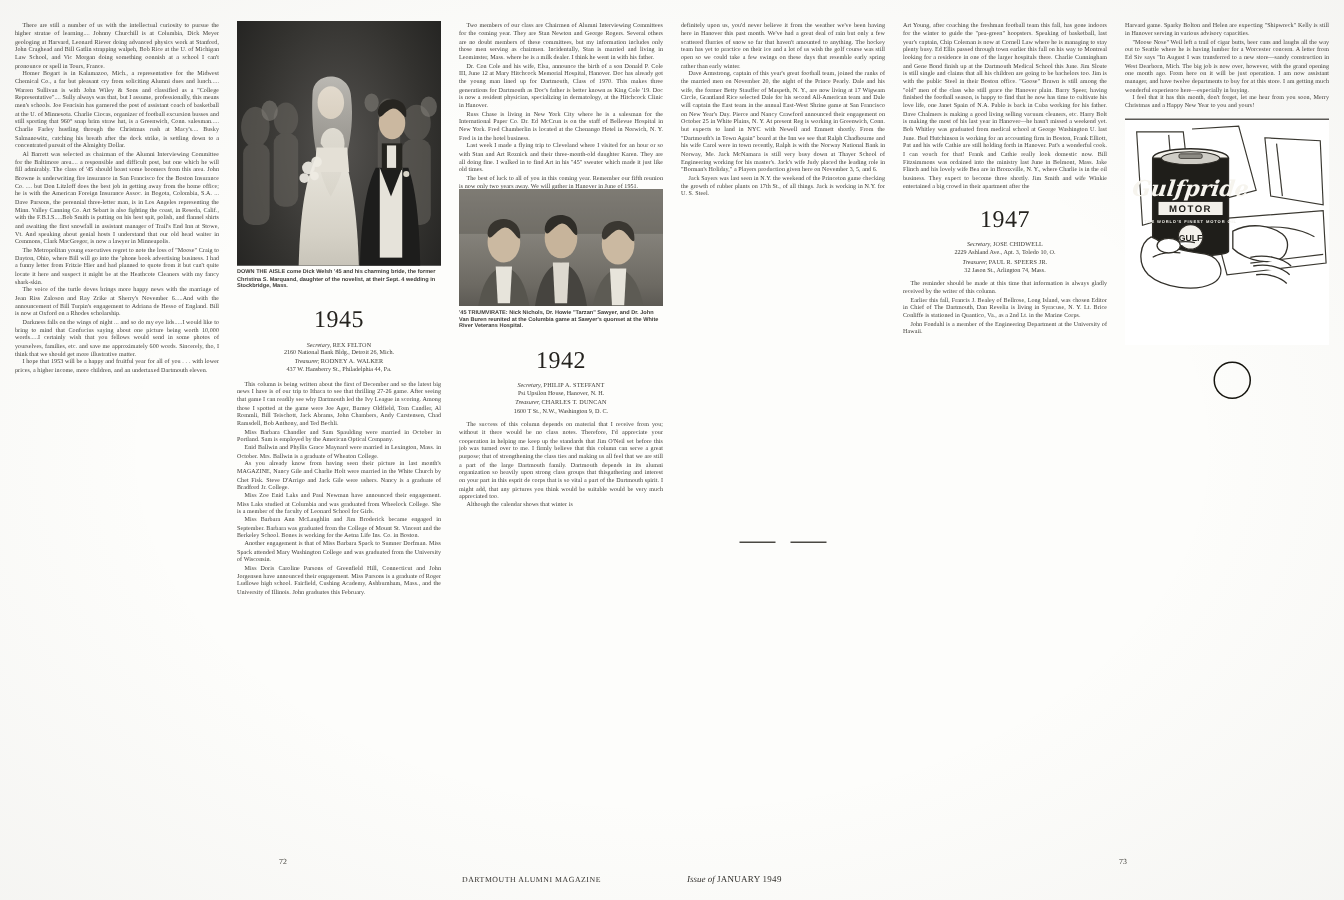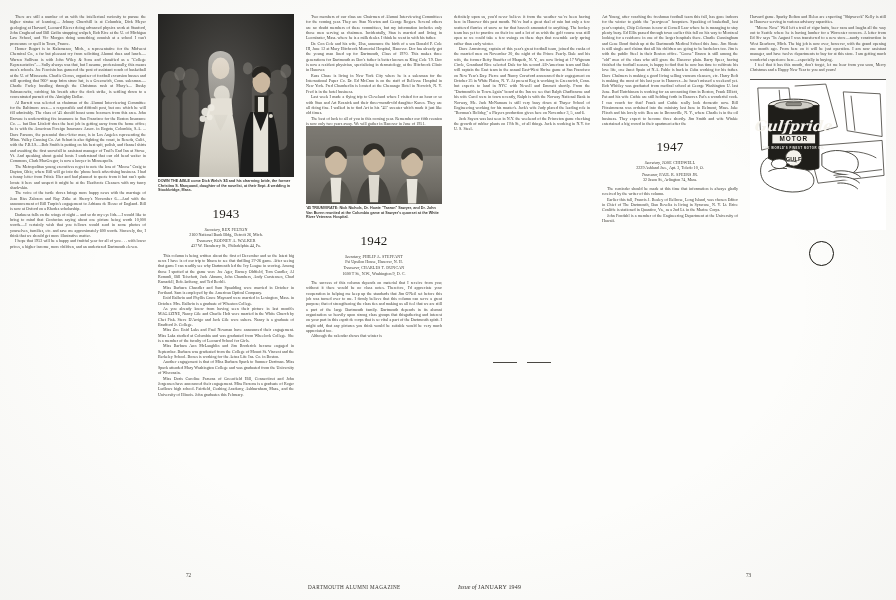--- a/index.html
+++ b/index.html
@@ -41,21 +41,21 @@
     text-align:justify;
     text-indent:5px;
     hyphens:auto;
     color:#3a3832;
     letter-spacing:.01em;
   }
   p.body.noind{text-indent:0;}
   
   .yearhead{
     text-align:center;
-    font-size:13px;
+    font-size:16px;
     line-height:20px;
     margin:11px 0 3px 0;
     font-family:"Liberation Serif","DejaVu Serif",serif;
     color:#24221e;
     letter-spacing:.02em;
   }
   .officer{
     text-align:center;
     font-size:4.1px;
     line-height:5.2px;
@@ -245,21 +245,21 @@
           <rect x="71" y="60" width="10" height="13" fill="#25241f"></rect>
           <rect x="73.5" y="61" width="4.5" height="11" fill="#e6e3da"></rect>
           <circle cx="83" cy="75" r="1.5" fill="#d8d4c8"></circle>
 
           <rect x="0" y="140" width="100" height="23" fill="#191918"></rect>
           <rect x="0" y="138" width="100" height="4" fill="#2e2d2a" opacity=".8"></rect>
         </svg>
       </div>
       <p class="caption">DOWN THE AISLE come Dick Welsh '45 and his charming bride, the former Christina S. Marquand, daughter of the novelist, at their Sept. 4 wedding in Stockbridge, Mass.</p>
 
-      <div class="yearhead">1943</div>
+      <div class="yearhead">1945</div>
       <p class="officer"><span class="role">Secretary,</span> <span class="nm">REX FELTON</span></p>
       <p class="officer addr">2160 National Bank Bldg., Detroit 26, Mich.</p>
       <p class="officer"><span class="role">Treasurer,</span> <span class="nm">RODNEY A. WALKER</span></p>
       <p class="officer addr">437 W. Hansberry St., Philadelphia 44, Pa.</p>
       <div class="spacer2"></div>
 
       <p class="body">This column is being written about the first of December and so the latest big news I have is of our trip to Ithaca to see that thrilling 27-26 game. After seeing that game I can readily see why Dartmouth led the Ivy League in scoring. Among those I spotted at the game were Joe Ager, Barney Oldfield, Tom Candler, Al Rommli, Bill Teischott, Jack Abrams, John Chambers, Andy Carstensen, Chad Ramsdell, Bob Anthony, and Ted Bechli.</p>
       <p class="body">Miss Barbara Chandler and Sam Spaulding were married in October in Portland. Sam is employed by the American Optical Company.</p>
       <p class="body">Enid Ballwin and Phyllis Grace Maynard were married in Lexington, Mass. in October. Mrs. Ballwin is a graduate of Wheaton College.</p>
       <p class="body">As you already know from having seen their picture in last month's MAGAZINE, Nancy Gile and Charlie Holt were married in the White Church by Chet Fisk. Steve D'Arrigo and Jack Gile were ushers. Nancy is a graduate of Bradford Jr. College.</p>

